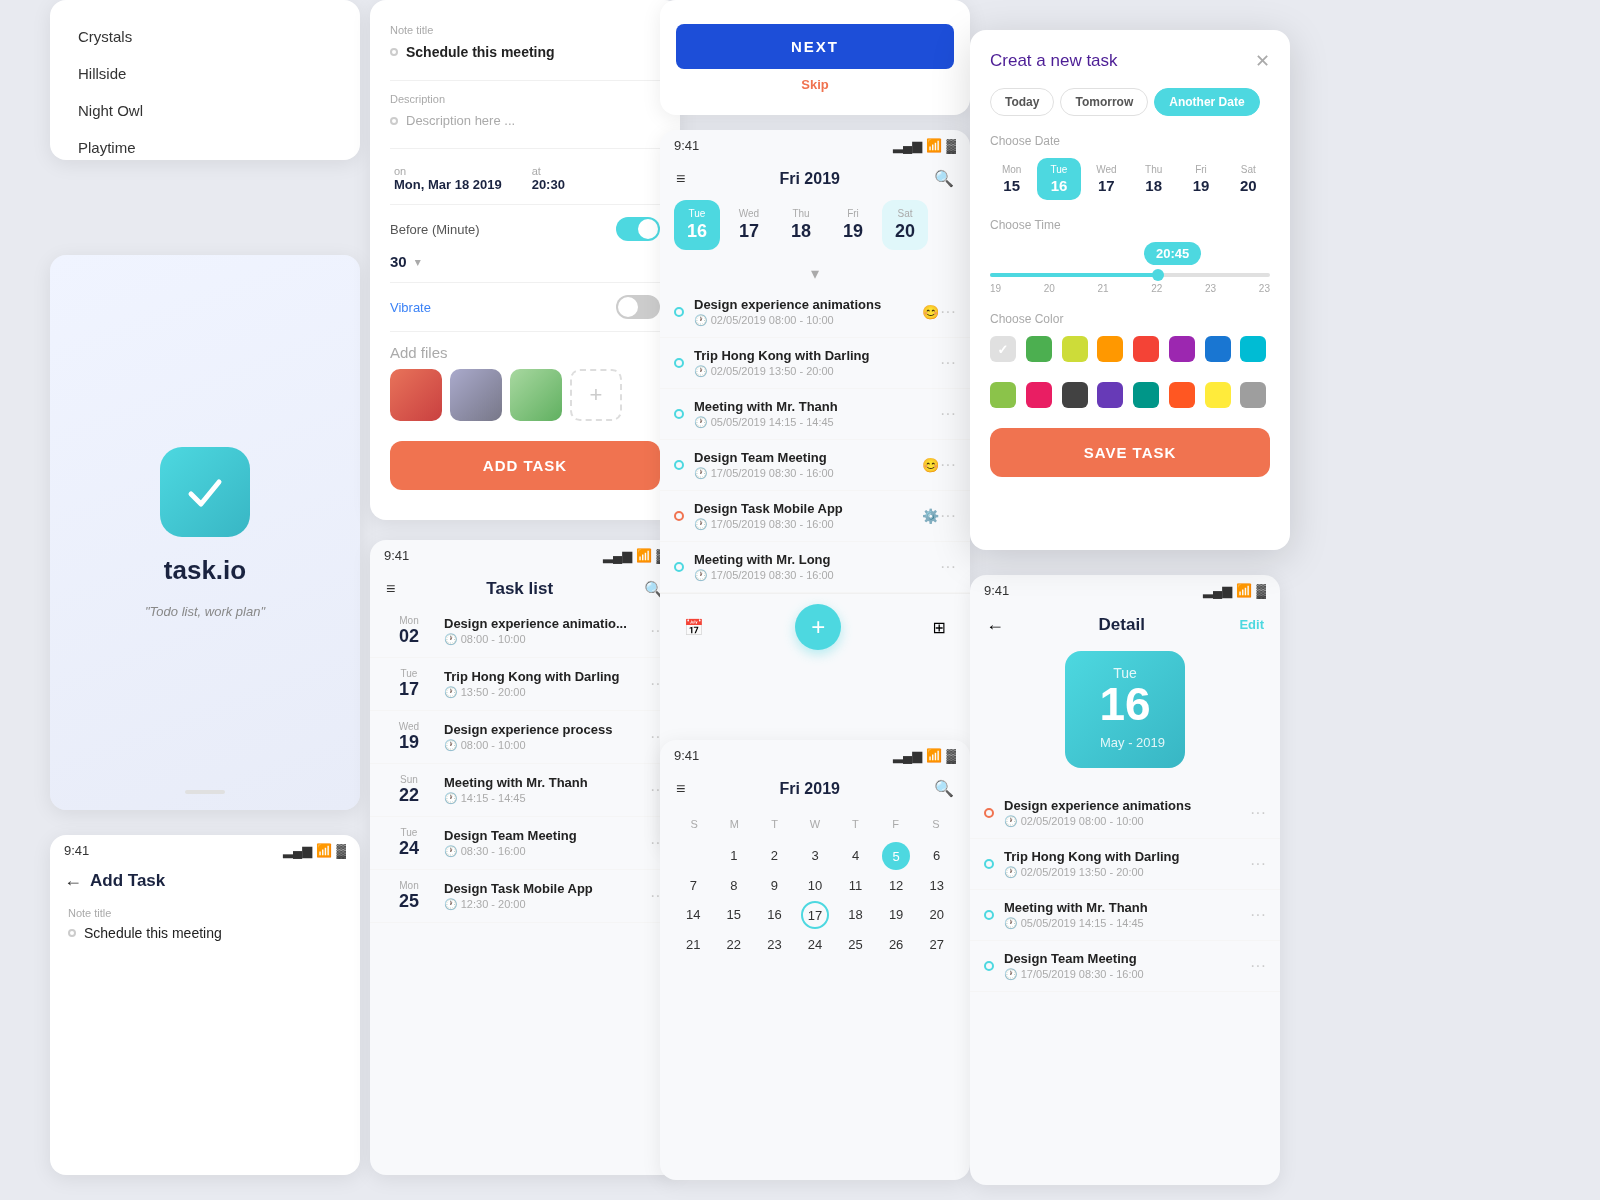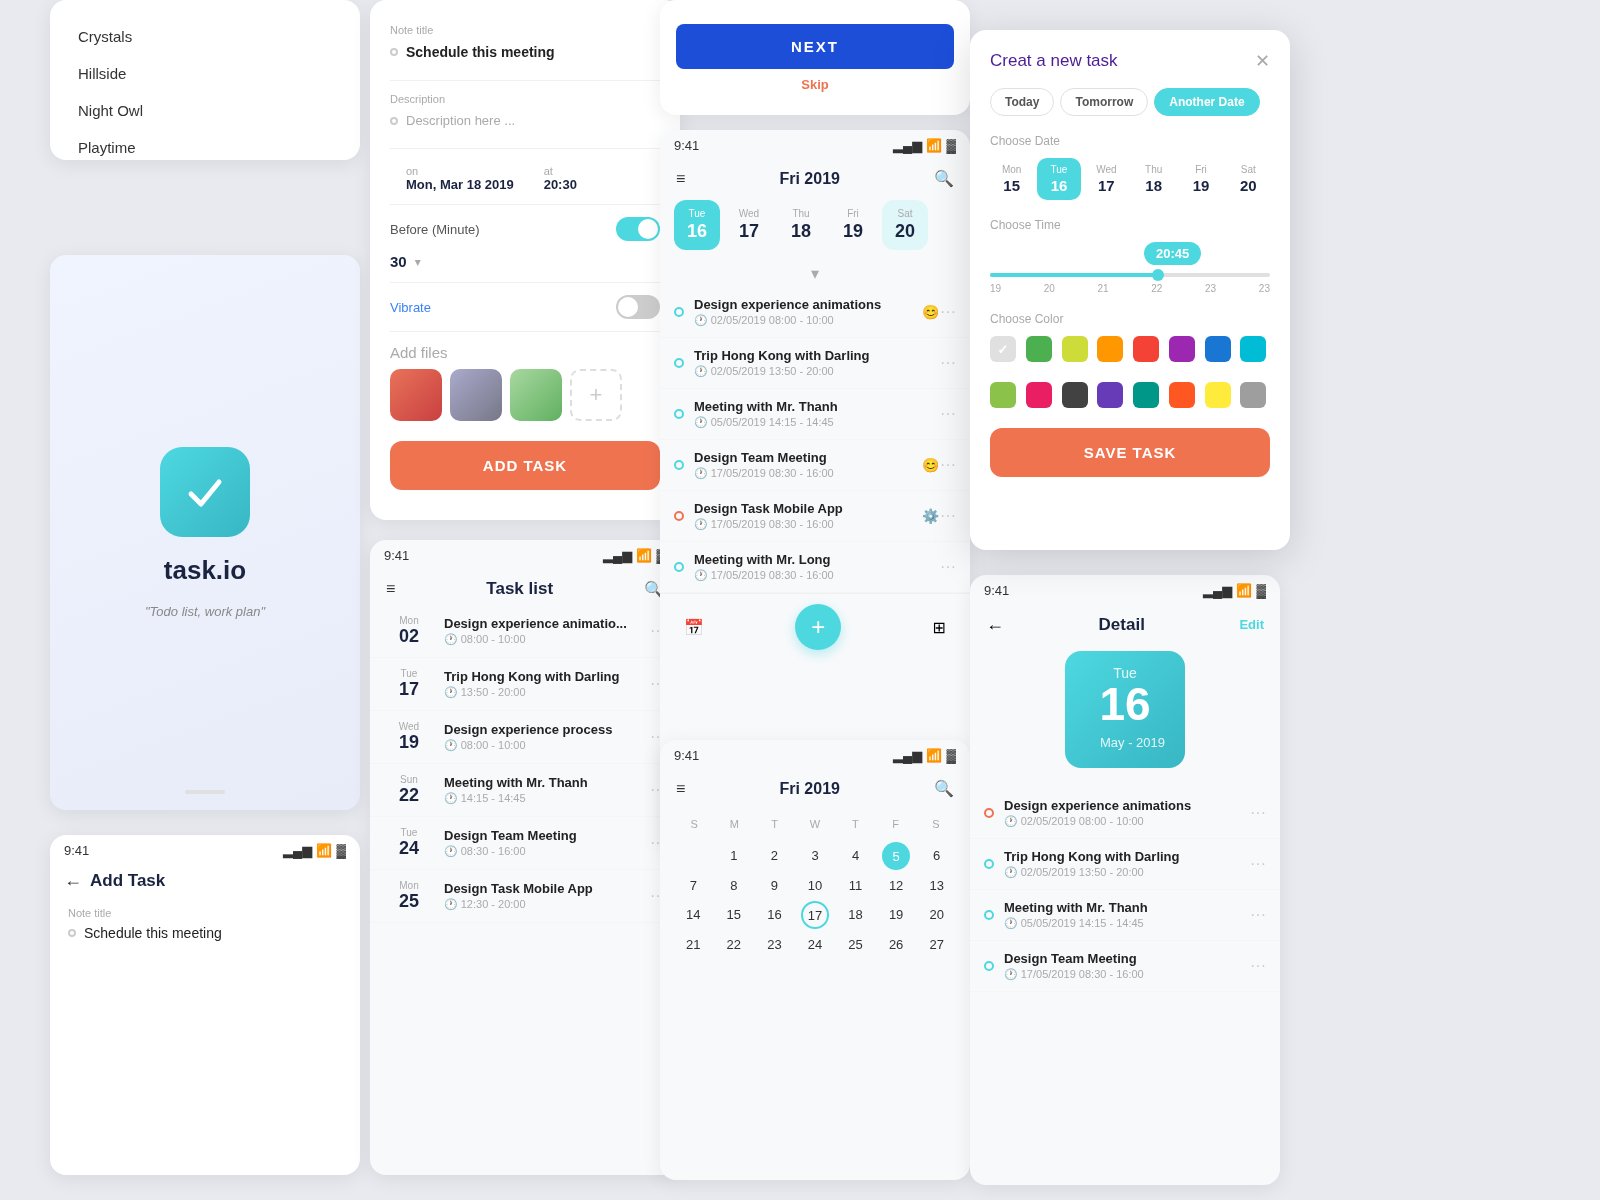--- a/index.html
+++ b/index.html
@@ -122,21 +122,21 @@
       margin-bottom: 20px;
     }
     .note-title-text { font-size: 14px; font-weight: 600; color: #222; }
     .note-desc-text { font-size: 13px; color: #aaa; }
     .note-divider {
       border: none; border-top: 1px solid #f0f0f0;
       margin: 12px 0;
     }
     .on-at-row {
       display: flex; align-items: flex-start; gap: 30px;
-      margin: 16px 16px 8px;
+      margin: 16px 4px 8px;
     }
     .on-at-label { font-size: 11px; color: #aaa; }
     .on-at-value { font-size: 13px; font-weight: 600; color: #1a2340; }
     .before-row {
       display: flex; align-items: center; justify-content: space-between;
       margin: 12px 0;
     }
     .toggle {
       width: 44px; height: 24px;
       border-radius: 12px;

